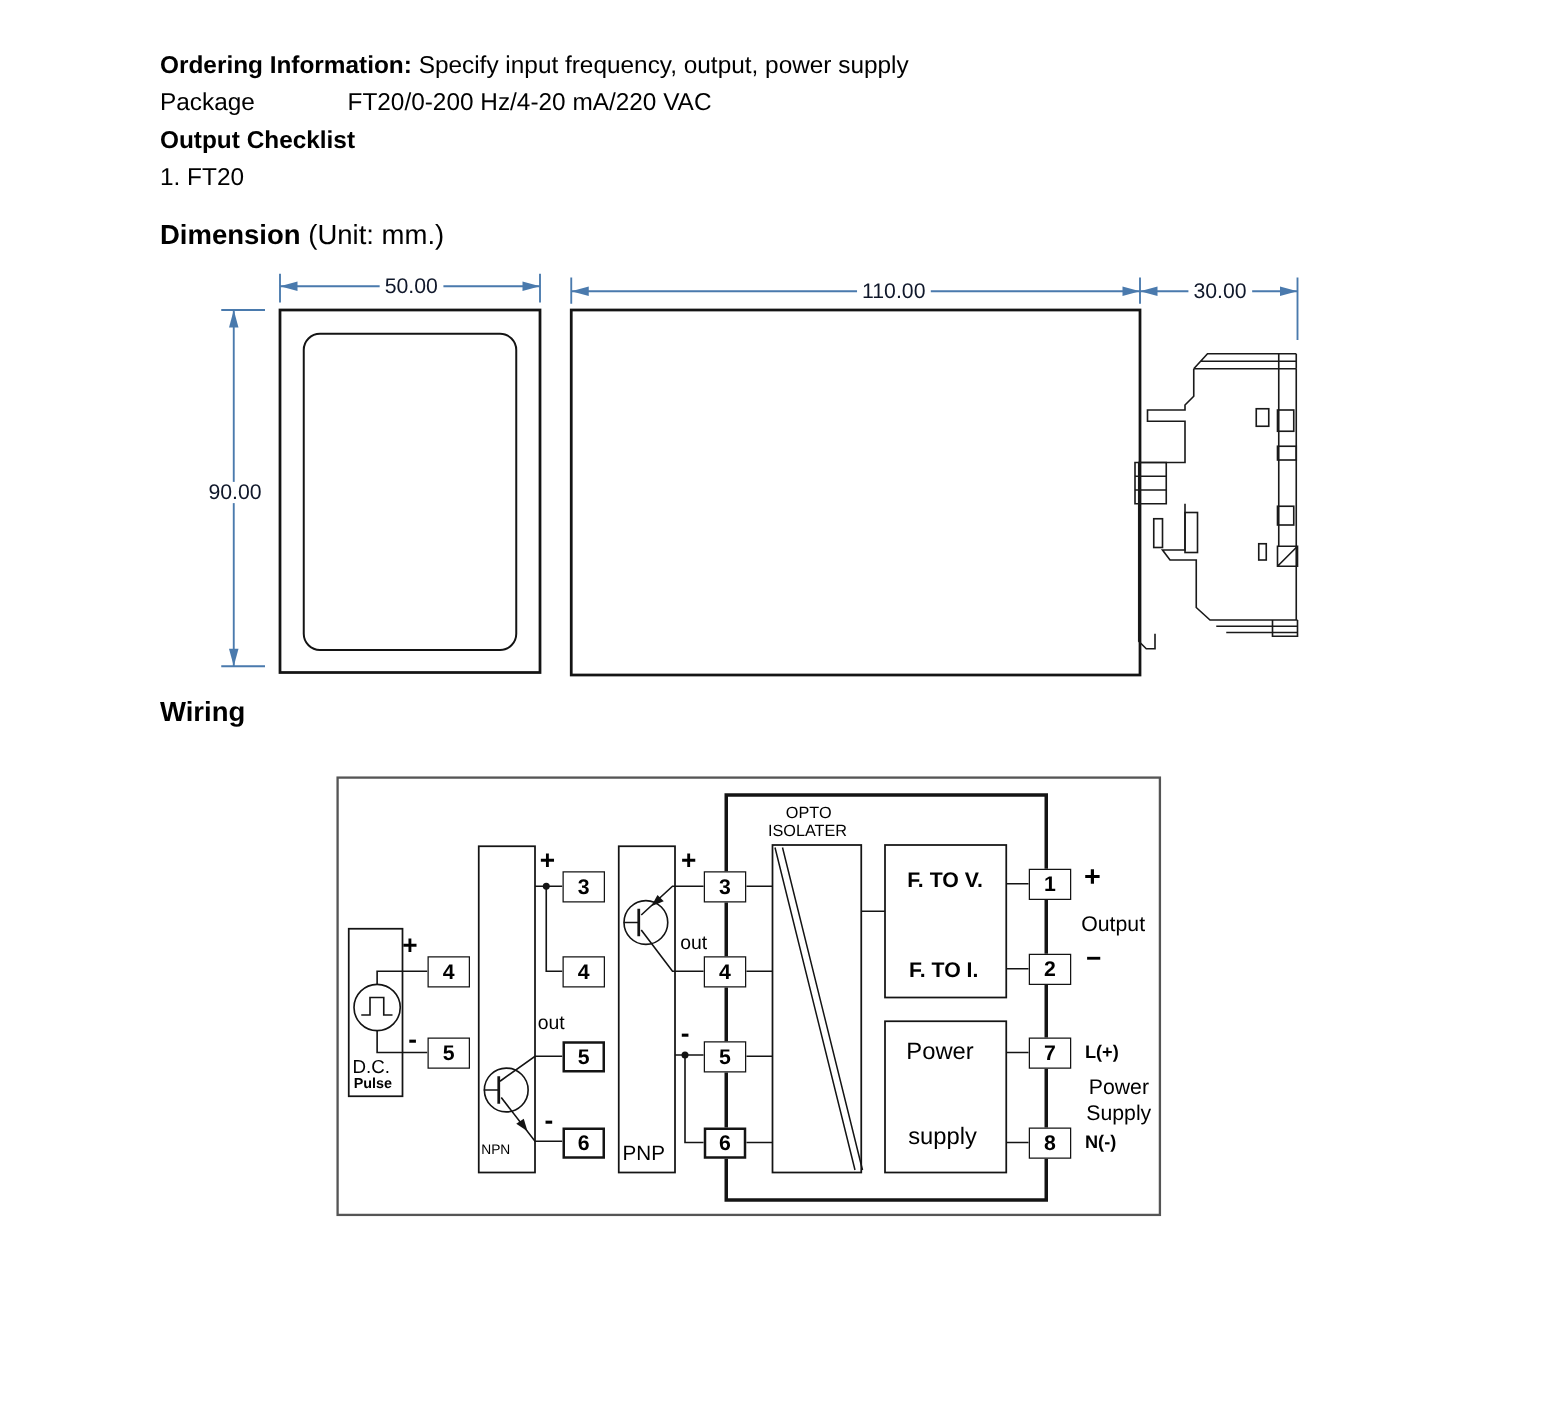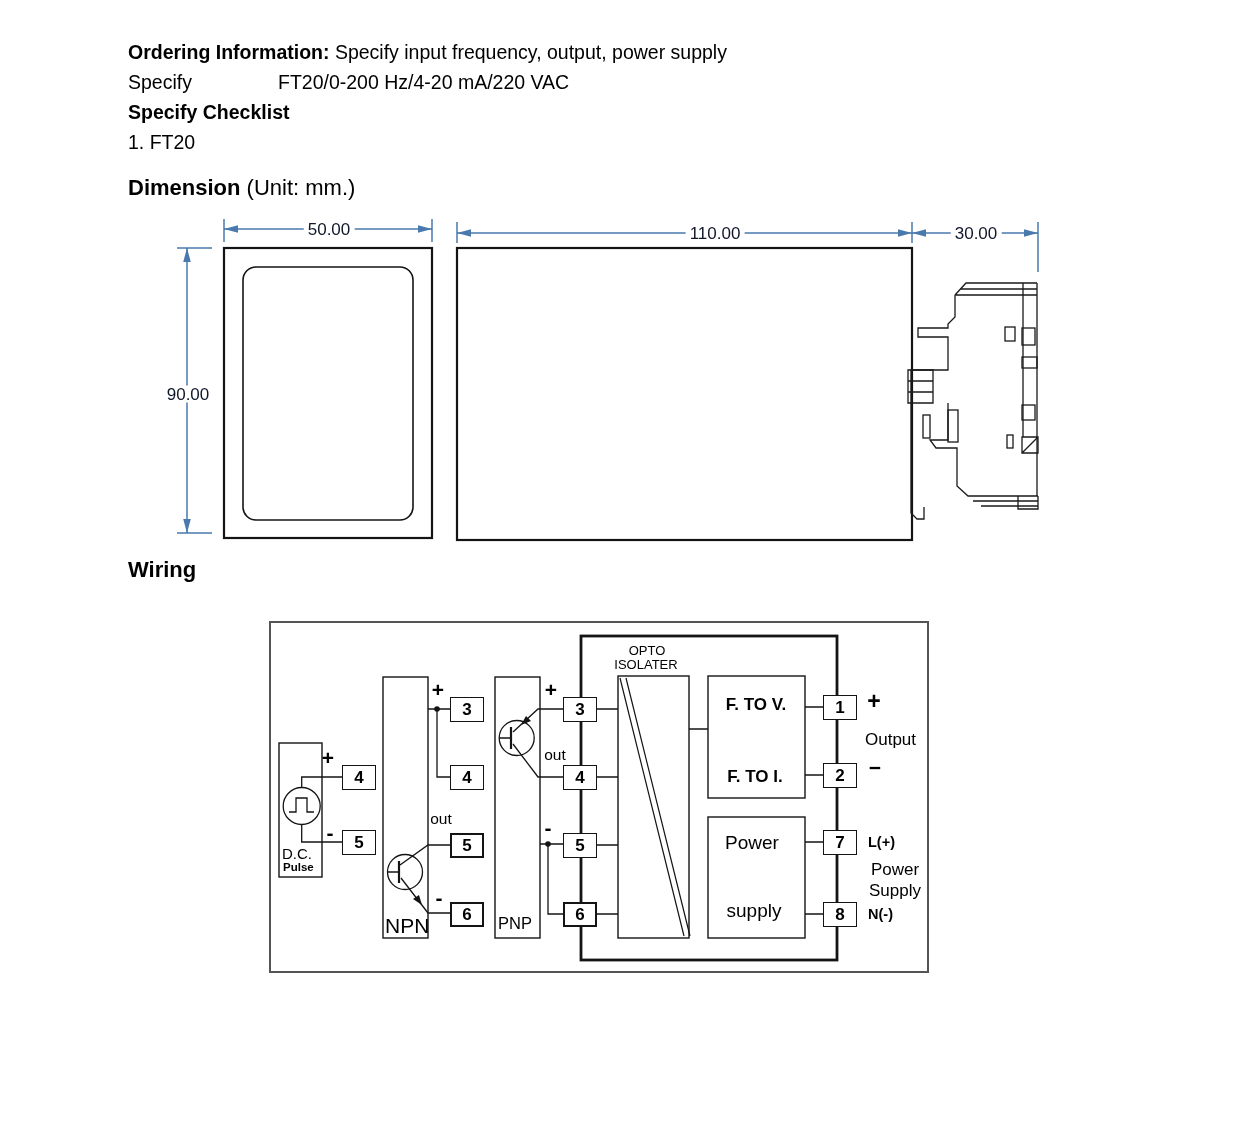--- a/index.html
+++ b/index.html
@@ -21,23 +21,23 @@
   .term.bold{border-width:2.6px;}
   .wlabel{position:absolute;white-space:nowrap;z-index:4;line-height:1;}
   .sign{font-weight:bold;font-size:21px;}
   .ctr{transform:translate(-50%,-50%);}
 </style>
 </head>
 <body>
 
 <div class="docline" style="top:41px"><span class="b">Ordering Information:</span><span> Specify input frequency, output, power supply</span></div>
 
-<div class="docline" style="top:71px"><span>Specify</span><span style="position:absolute;left:150px">FT20/0-200 Hz/4-20 mA/220 VAC</span></div>
+<div class="docline" style="top:71px"><span>Package</span><span style="position:absolute;left:150px">FT20/0-200 Hz/4-20 mA/220 VAC</span></div>
 
-<div class="docline b" style="top:101px">Specify Checklist</div>
+<div class="docline b" style="top:101px">Output Checklist</div>
 <div class="docline" style="top:131px">1. FT20</div>
 
 <div class="heading" style="top:176px"><span class="b">Dimension</span><span> (Unit: mm.)</span></div>
 
 <div class="heading b" style="top:558px">Wiring</div>
 
 <div id="dim">
   <svg width="910" height="340" viewBox="0 0 910 340">
 
     <g>
@@ -153,21 +153,21 @@
   <div class="term" style="left:554px;top:74px">1</div>
   <div class="term" style="left:554px;top:142px">2</div>
   <div class="term" style="left:554px;top:209px">7</div>
   <div class="term" style="left:554px;top:281px">8</div>
 
   <div class="wlabel sign ctr" style="left:59px;top:136px">+</div>
   <div class="wlabel sign ctr" style="left:61px;top:211px">-</div>
   <div class="wlabel" style="left:13px;top:225px;font-size:15px">D.C.</div>
   <div class="wlabel" style="left:14px;top:241px;font-size:11.5px;font-weight:bold">Pulse</div>
 
-  <div class="wlabel" style="left:116px;top:294px;font-size:21px">NPN</div>
+  <div class="wlabel" style="left:116px;top:294px;font-size:11px">NPN</div>
   <div class="wlabel sign ctr" style="left:169px;top:68px">+</div>
   <div class="wlabel ctr" style="left:172px;top:198px;font-size:15.5px">out</div>
   <div class="wlabel sign ctr" style="left:170px;top:276px">-</div>
 
   <div class="wlabel" style="left:229px;top:294px;font-size:16.5px">PNP</div>
   <div class="wlabel sign ctr" style="left:282px;top:68px">+</div>
   <div class="wlabel ctr" style="left:286px;top:134px;font-size:15.5px">out</div>
   <div class="wlabel sign ctr" style="left:279px;top:206px">-</div>
 
   <div class="wlabel ctr" style="left:378px;top:29px;font-size:13px">OPTO</div>

